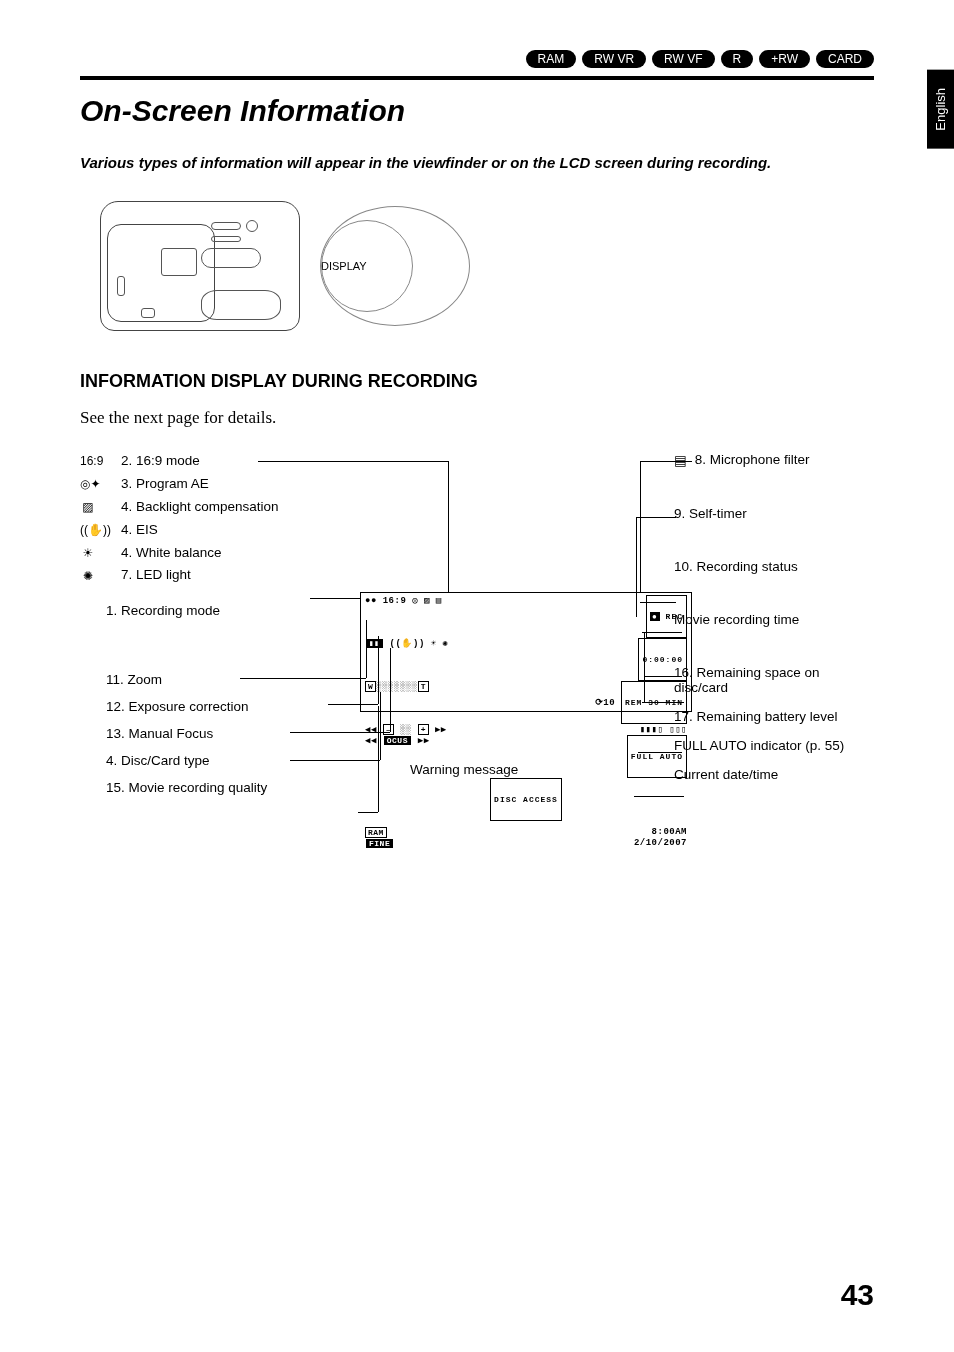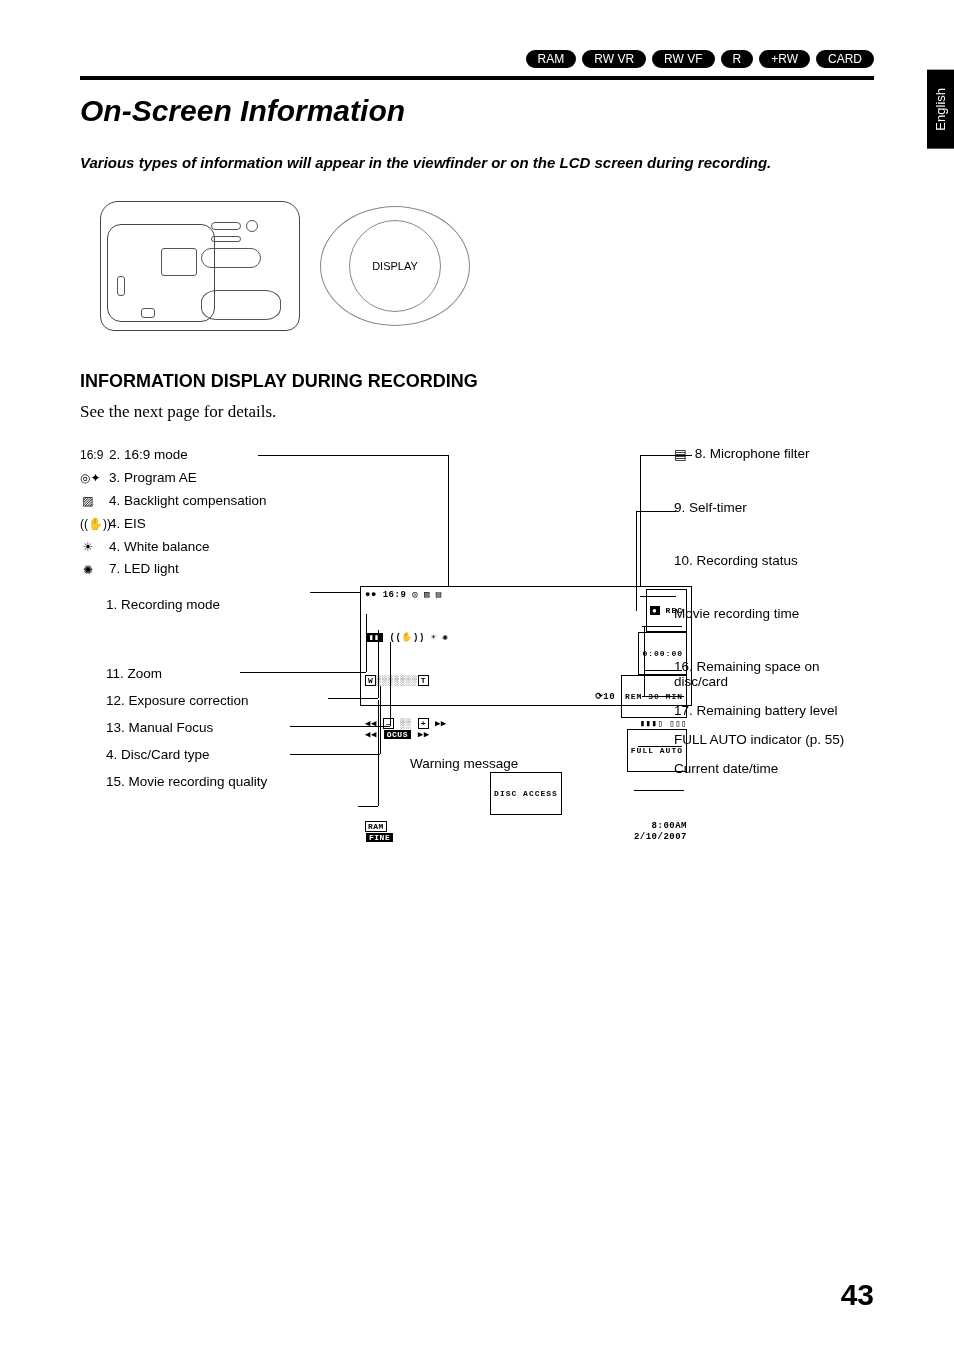--- a/index.html
+++ b/index.html
@@ -68,45 +68,45 @@
   }
   .camera-body {
     position: absolute;
     left: 0; top: 10px;
     width: 200px; height: 130px;
     border: 1.5px solid #444;
     border-radius: 18px 18px 14px 14px;
     background: #fff;
   }
   .camera-grip { position:absolute; left:6px; top:22px; width:108px; height:98px; border:1.5px solid #444; border-radius:14px; }
-  .camera-lensring { position:absolute; right:-60px; top:15px; width:150px; height:120px; border:1.5px solid #888; border-radius:50%; background:#fff; display:flex; align-items:center; justify-content:center; font-size:11px; }
+  .camera-lensring { position:absolute; right:-60px; top:15px; width:150px; height:120px; border:1.5px solid #888; border-radius:50%; background:#fff; display:flex; align-items:center; font-size:11px; }
   .camera-lensring::before { content:""; position:absolute; width:90px; height:90px; border:1.5px solid #888; border-radius:50%; }
   .cam-small { position:absolute; border:1px solid #555; border-radius:3px; }
   h2 {
     font-size: 18px;
     font-weight: bold;
-    margin-bottom: 10px;
+    margin-bottom: 16px;
   }
   .subnote {
     font-family: Georgia, serif;
     font-size: 17px;
     margin-bottom: 24px;
   }
   .diagram-area {
     position: relative;
     height: 420px;
     font-size: 13.5px;
   }
   .left-col {
     position: absolute;
     left: 0;
     top: 0;
     width: 260px;
   }
-  .icon-row { display:flex; align-items:center; gap:13px; margin-bottom:4px; line-height:1.4; }
+  .icon-row { display:flex; align-items:center; gap:25px; margin-bottom:4px; line-height:1.4; }
   .icon-row .mini { width:16px; text-align:center; font-size:12px; }
   .left-bottom { position:absolute; left:26px; top:220px; }
   .left-bottom div { margin-bottom:12px; }
   .right-col { position:absolute; right:0; top:0; width:200px; text-align:left; }
   .right-col .rrow { margin-bottom:38px; }
   .right-col .rrow.tight { margin-bottom:14px; }
   .right-icon-row { display:flex; align-items:flex-start; gap:8px; }
   .screen-box {
     position: absolute;
     left: 280px;

